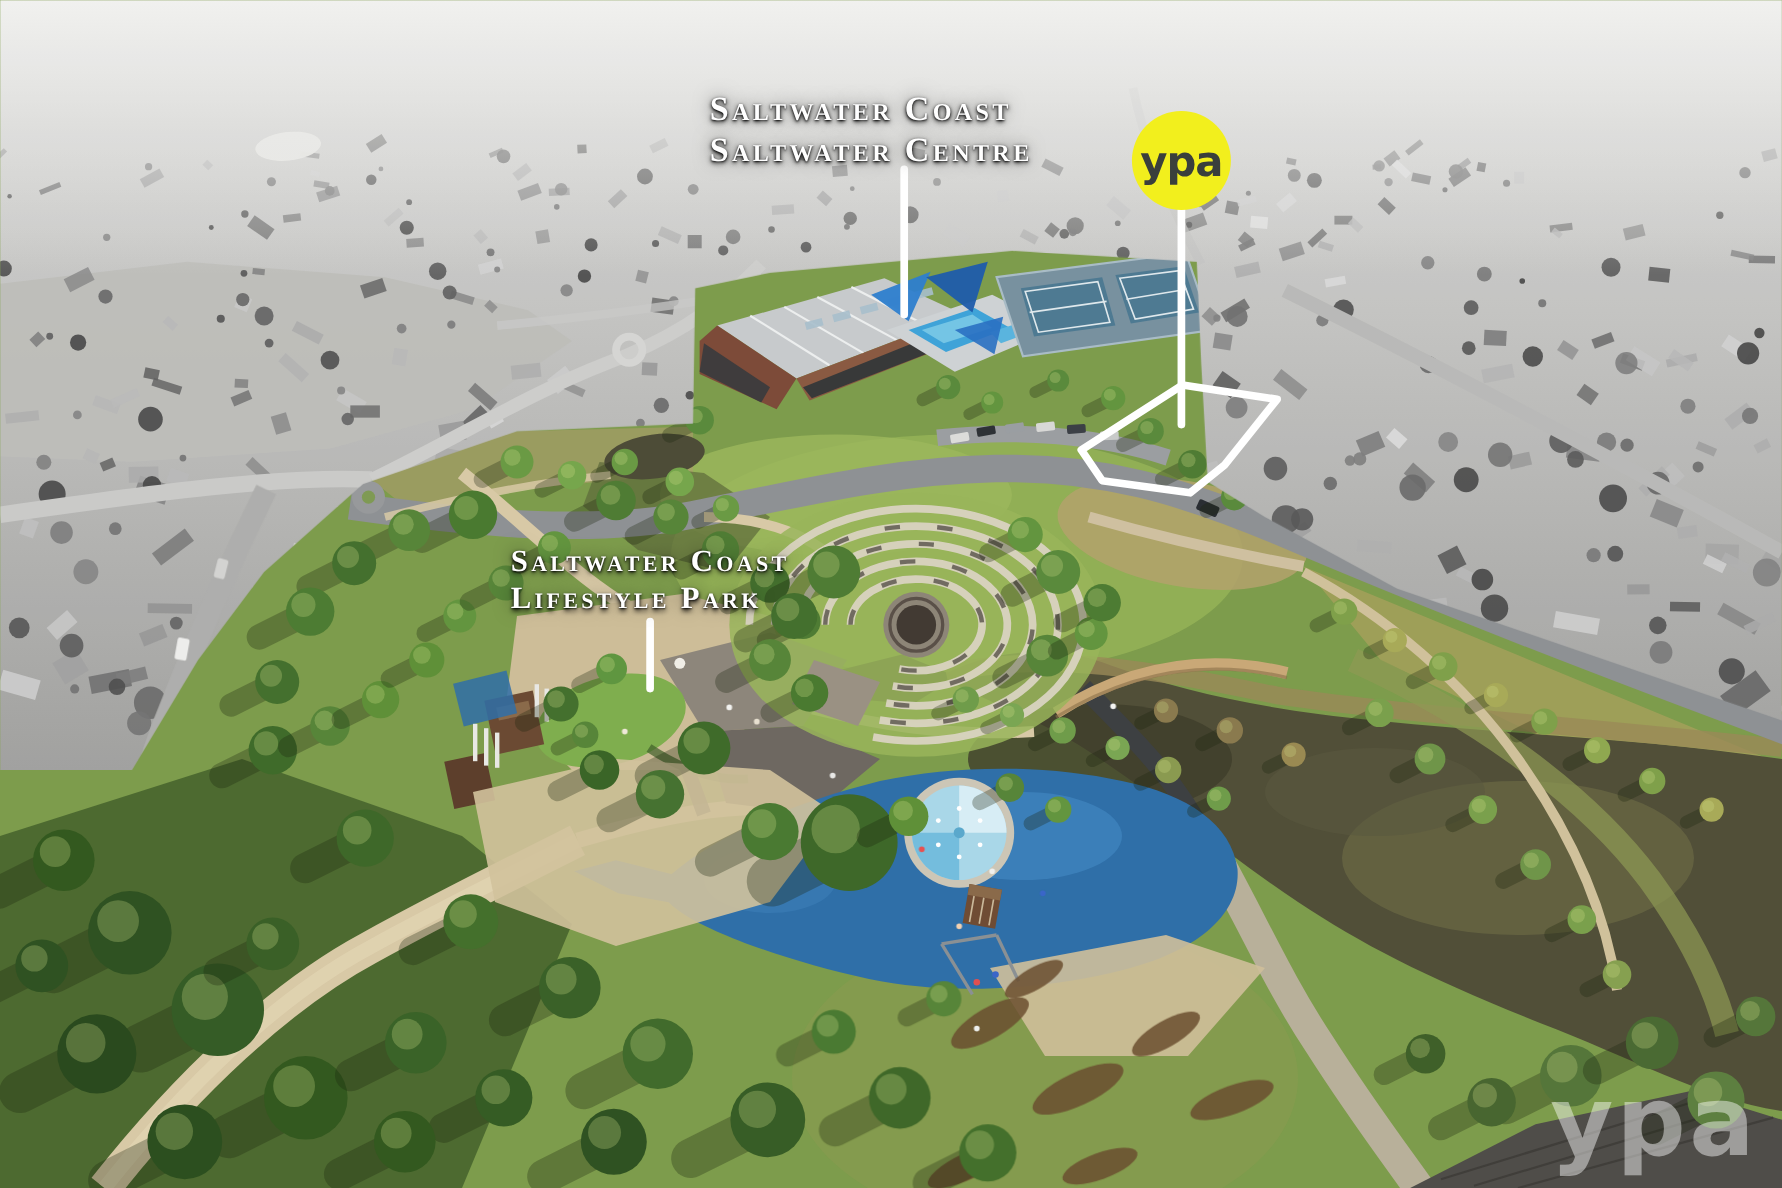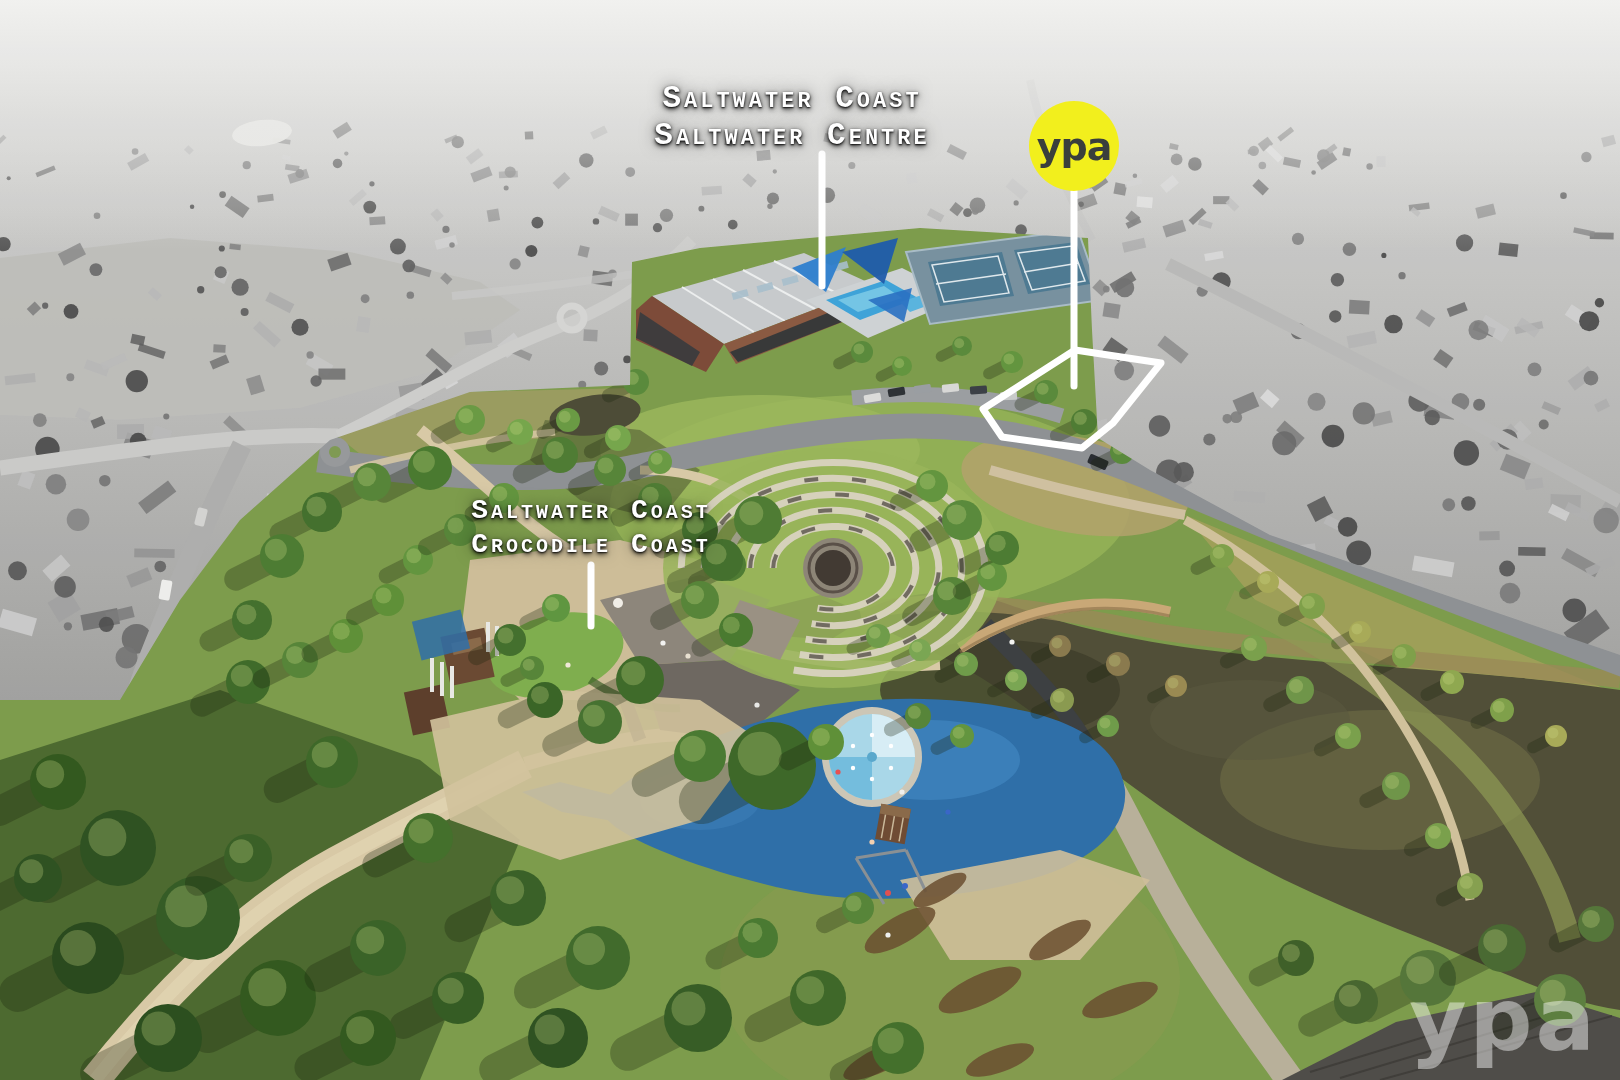--- a/index.html
+++ b/index.html
@@ -1,20 +1,20 @@
 <!DOCTYPE html>
 <html><head>
 <meta charset="utf-8">
 <style>
   html,body{margin:0;padding:0;background:#1c1c1c;}
   .stage{position:relative;width:1620px;height:1080px;overflow:hidden;
          font-family:"Liberation Sans",sans-serif;background:#9a9a98;}
   .stage svg{position:absolute;left:0;top:0;}
-  .photo-label{position:absolute;transform:translateX(-50%);text-align:center;
-    font-family:Liberation Mono, monospace;font-weight:bold;font-variant:small-caps;
+  .photo-label{position:absolute;transform:translateX(-50%);
+    font-family:Liberation Serif, serif;font-weight:bold;font-variant:small-caps;
     letter-spacing:3px;color:#fff;white-space:nowrap;
     text-shadow:0 2px 5px rgba(0,0,0,.9),0 0 16px rgba(0,0,0,.55),0 1px 2px rgba(0,0,0,.9);}
   #label-lifestyle{left:792px;top:80px;font-size:31px;line-height:37px;}
   #label-crocodile{left:591px;top:494px;font-size:28px;line-height:34px;}
   .photo-label span{display:block;}
 </style>
 </head>
 <body>
 
 <div class="stage">
@@ -1031,16 +1031,16 @@
 
   <text x="1598" y="1050" text-anchor="end" font-family="DejaVu Sans, sans-serif" font-weight="bold" font-size="88" letter-spacing="3" fill="#ffffff" opacity="0.45">ypa</text>
 </svg>
 
 <div class="photo-label" id="label-lifestyle" style="color: rgb(255, 255, 255);">
   <span>Saltwater Coast</span>
   <span>Saltwater Centre</span>
 </div>
 <div class="photo-label" id="label-crocodile" style="color: rgb(255, 255, 255);">
   <span>Saltwater Coast</span>
-  <span>Crocodile Coast</span>
+  <span>Lifestyle Park</span>
 </div>
 
 </div>
 
 </body></html>

